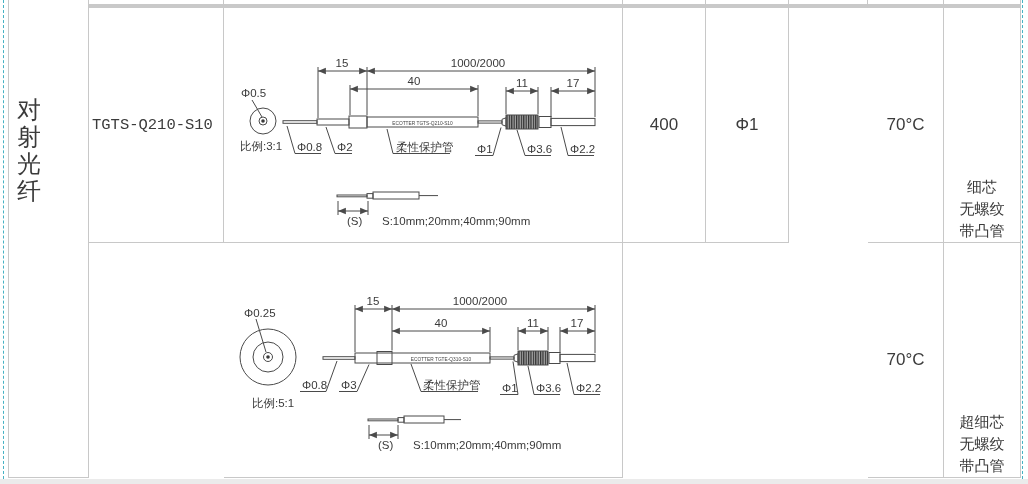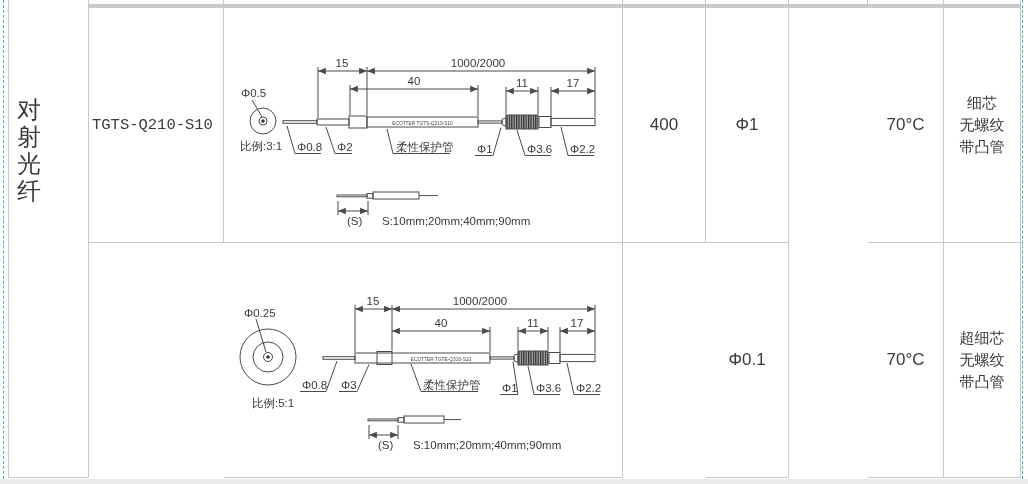--- a/index.html
+++ b/index.html
@@ -23,21 +23,21 @@
     background:#ffffff;
   }
   .cell{border-right:1px solid #c8c8c8;border-bottom:1px solid #c8c8c8;box-sizing:border-box;min-width:0;min-height:0;}
   .strip{border-bottom:4px solid #c9c9c9;}.c2{grid-column:2}.c3{grid-column:3}.c4{grid-column:4}
   .c5{grid-column:5}.c6{grid-column:6}.c7{grid-column:7}.c8{grid-column:8}
   .r0{grid-row:1}.r1{grid-row:2}.r2{grid-row:3}
   .cat{grid-column:1;grid-row:1/4;display:flex;flex-direction:column;align-items:flex-start;padding:96px 16px 0 8px;}
   .cat span{font-size:24px;line-height:27px;letter-spacing:7px;color:#3b3b3b;}
   .model{display:flex;align-items:center;padding-left:3px;font-size:15.5px;color:#3b3b3b;font-family:Liberation Mono, monospace;}
   .val{display:flex;align-items:center;justify-content:center;font-size:17px;color:#3b3b3b;}
-  .features{display:flex;flex-direction:column;align-items:center;justify-content:center;text-align:center;font-size:15px;line-height:22px;color:#3b3b3b;}
+  .features{display:flex;flex-direction:column;align-items:center;justify-content:flex-end;text-align:center;font-size:15px;line-height:22px;color:#3b3b3b;}
   .diagram{padding:0;}
   .diagram svg{display:block;}
   svg text{font-family:"Liberation Sans","DejaVu Sans",sans-serif;fill:#3a3a3a;}
   .dimtxt{font-size:11.5px;}
   .marktxt{font-size:4.8px;fill:#444;}
 </style>
 </head>
 <body>
 
 <div class="margin-line left"></div>
@@ -249,23 +249,20 @@
       <text class="dimtxt" x="341" y="389">Φ3</text>
       <text class="dimtxt" x="423" y="389">柔性保护管</text>
       <text class="dimtxt" x="502" y="392">Φ1</text>
       <text class="dimtxt" x="536" y="392">Φ3.6</text>
       <text class="dimtxt" x="576" y="392">Φ2.2</text>
       <text class="dimtxt" x="378" y="449">(S)</text>
       <text class="dimtxt" x="413" y="449">S:10mm;20mm;40mm;90mm</text>
     </svg>
   </div>
 
-  <div class="cell val c5 r2">
-      <span>Φ0.1</span>
-    </div>
   <div class="cell val c7 r2">
       <span>70°C</span>
     </div>
   <div class="cell features c8 r2">
     <span>超细芯</span>
     <span>无螺纹</span>
     <span>带凸管</span>
   </div>
 
 </div>

